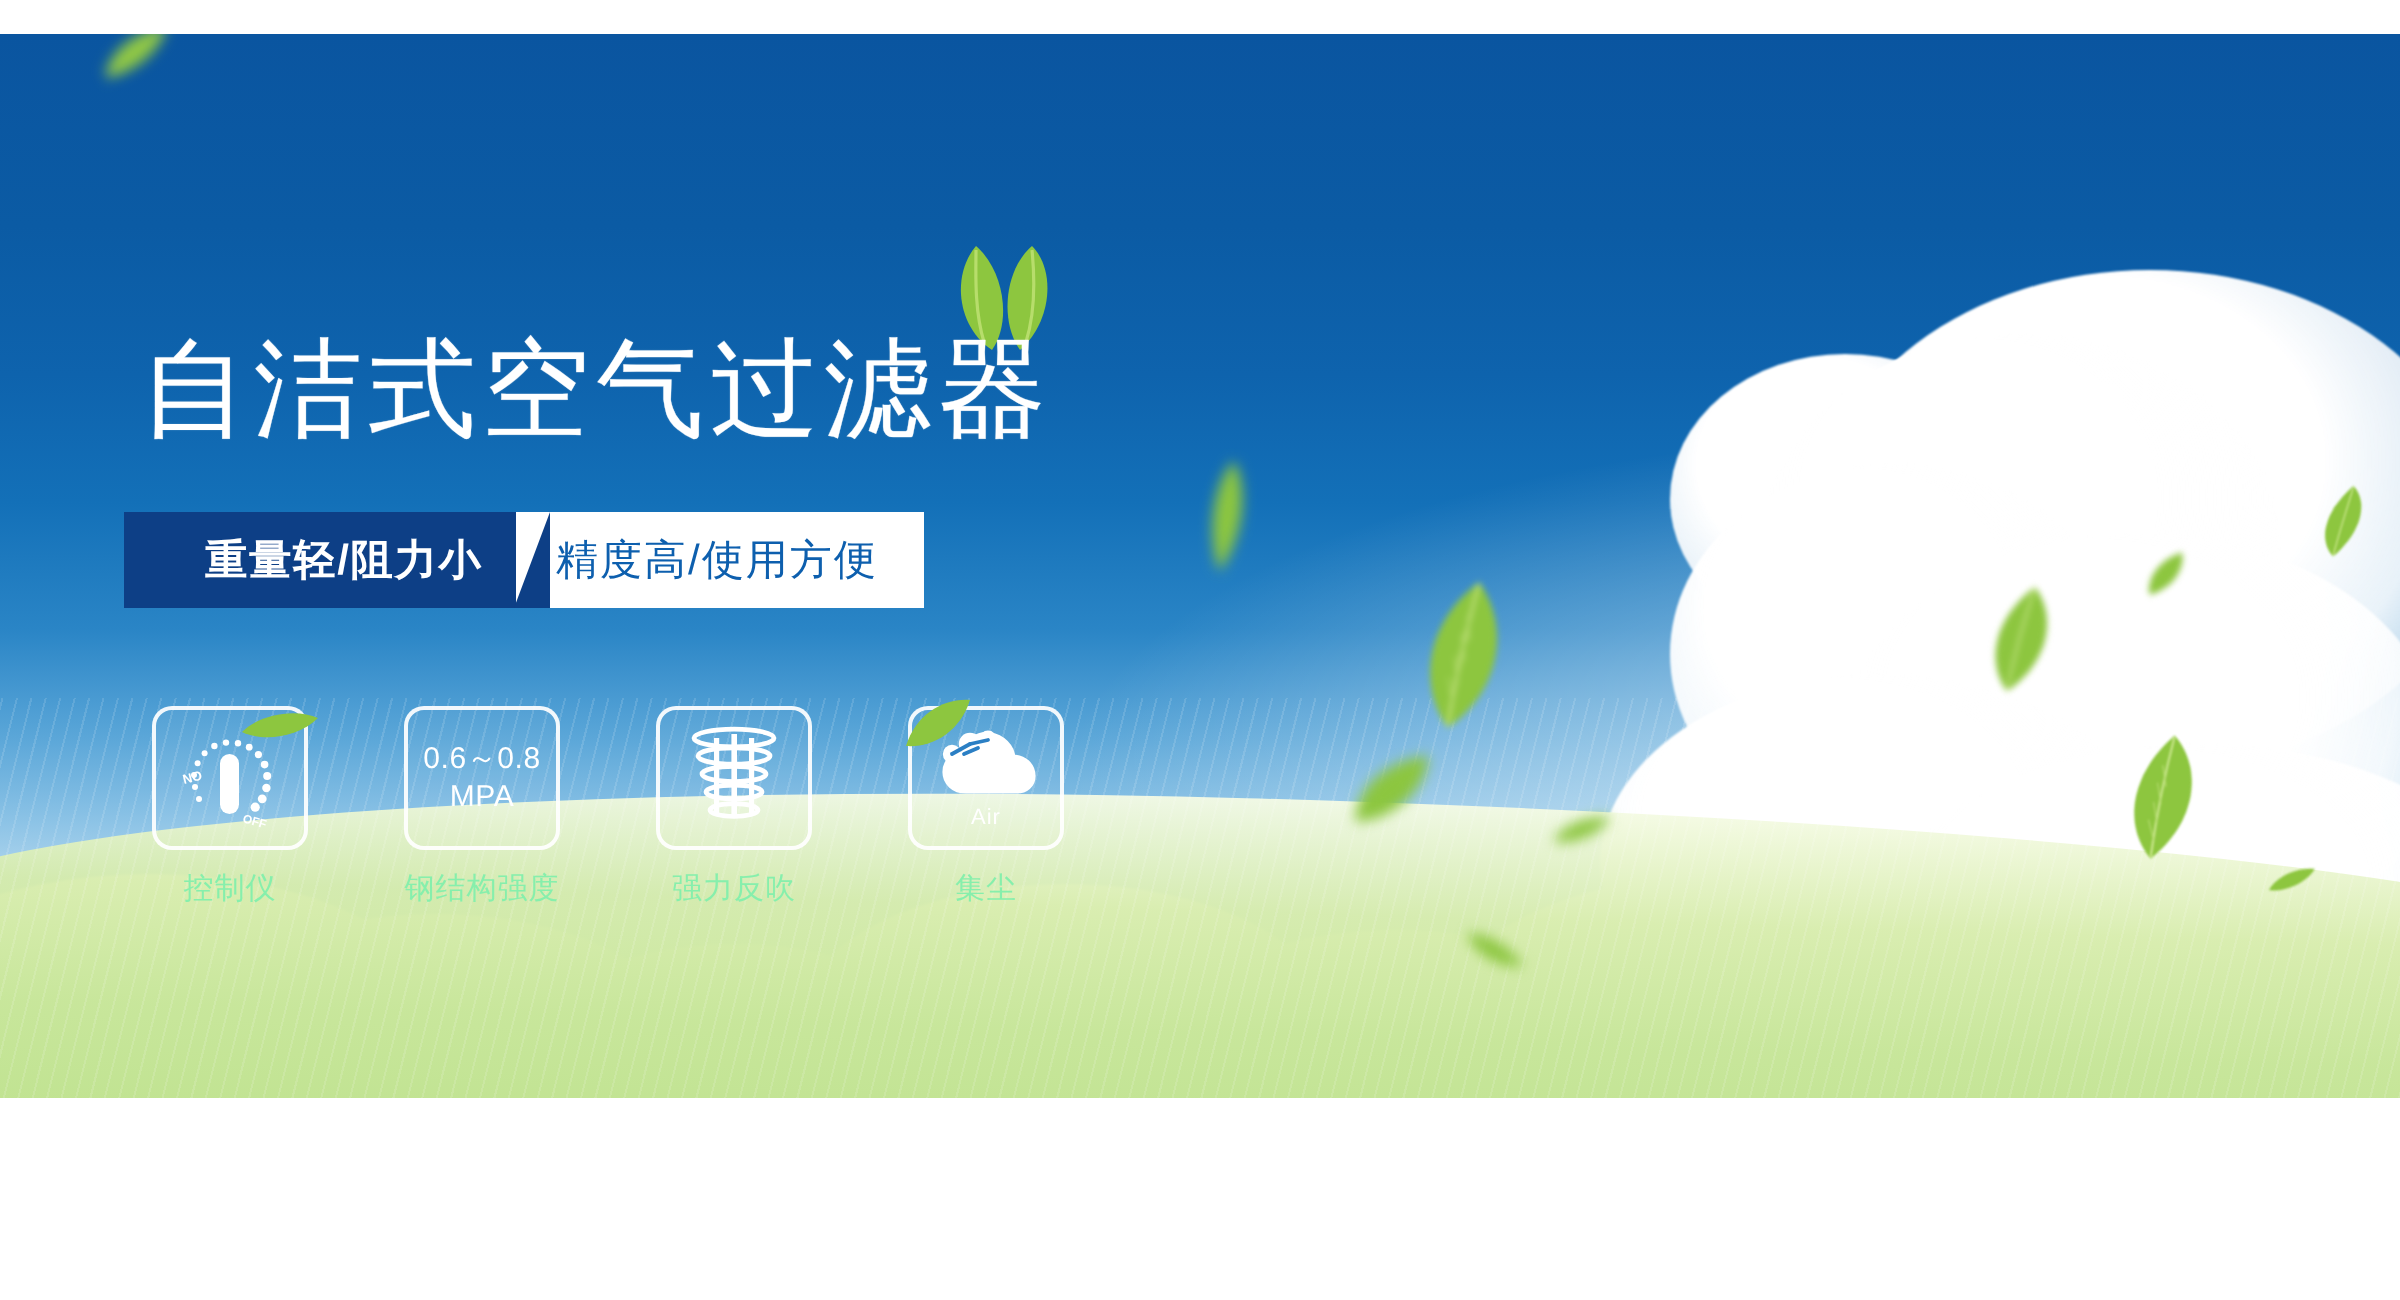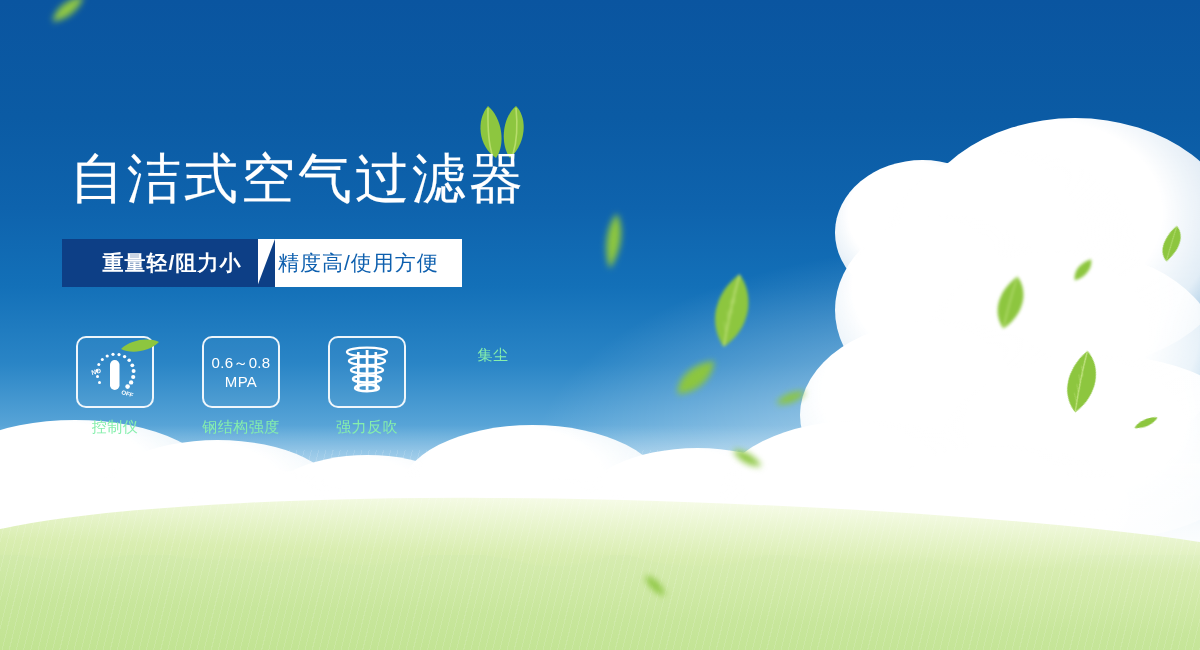--- a/index.html
+++ b/index.html
@@ -1,20 +1,20 @@
 <!DOCTYPE html>
 <html><head>
 <meta charset="utf-8">
 <style>
   * { margin:0; padding:0; box-sizing:border-box; }
   html,body { width:1200px; height:650px; overflow:hidden;
     font-family:"Liberation Sans","DejaVu Sans",sans-serif; }
 
-  .banner { position:relative; width:1200px; height:650px; overflow:hidden;
-    background:#0b5ba4; }
+  .banner { position:relative; width:1200px; height:532px; overflow:hidden;
+    background:#0b5ba4;margin-top:17px; }
 
   
   .sky { position:absolute; inset:0;
     background:
       linear-gradient(to bottom,
         #0a55a0 0%, #0b5ba4 18%, #0e63ad 32%, #1370b8 44%,
         #2a85c6 56%, #5aa6d8 66%, #8cc3e6 74%, #bcdcf0 81%,
         #dceef7 87%, #eef6fb 92%, #f4f9fc 96%, #f2f8fb 100%); }
 
   
@@ -342,20 +342,45 @@
               <rect x="30.5" y="6" width="2.6" height="38"></rect>
             </g>
           </svg>
         </div>
       </div>
       <div class="fcap">强力反吹</div>
     </div>
 
 
     <div class="feature">
+      <div class="fbox">
+        <div class="icon-leaf">
+          <svg viewBox="0 0 34 26">
+              <path d="M1 24 C6 8 20 0 33 1 C28 17 14 25 1 24 Z" fill="#8dc63f"></path>
+            </svg>
+        </div>
+        <div class="cloudicon">
+          <svg viewBox="0 0 56 48">
+            <g fill="none" stroke="#ffffff" stroke-width="3.6" stroke-linecap="round" stroke-linejoin="round">
+              <path d="M18 34 C12 34 8 30 8 25 C8 20 12 16 17 16.5 C18.5 10 24 6 30 7 C36 7.8 40.5 12.5 41 18 C47 18 51 22 51 27 C51 31.5 47.5 34 43.5 34 Z" fill="#ffffff" stroke="#ffffff"></path>
+            </g>
+            <g fill="#ffffff">
+              <circle cx="11" cy="16" r="4.6"></circle>
+              <circle cx="20" cy="11" r="5.6"></circle>
+              <circle cx="29" cy="8.5" r="4.2"></circle>
+            </g>
+            <g fill="none" stroke="#2b7fc4" stroke-width="1.9" stroke-linecap="round">
+              <path d="M11 16 L20 11"></path>
+              <path d="M20 11 L29 9"></path>
+              <path d="M17 16 L24 13"></path>
+            </g>
+          </svg>
+        </div>
+        <div class="airlabel">Air</div>
+      </div>
       <div class="fcap">集尘</div>
       <div class="cap-leaf">
         <svg viewBox="0 0 40 16">
             <path d="M1 11 C10 2 28 -1 39 4 C29 14 11 16 1 11 Z" fill="#8dc63f"></path>
           </svg>
       </div>
     </div>
 
   </div>
 </div>

